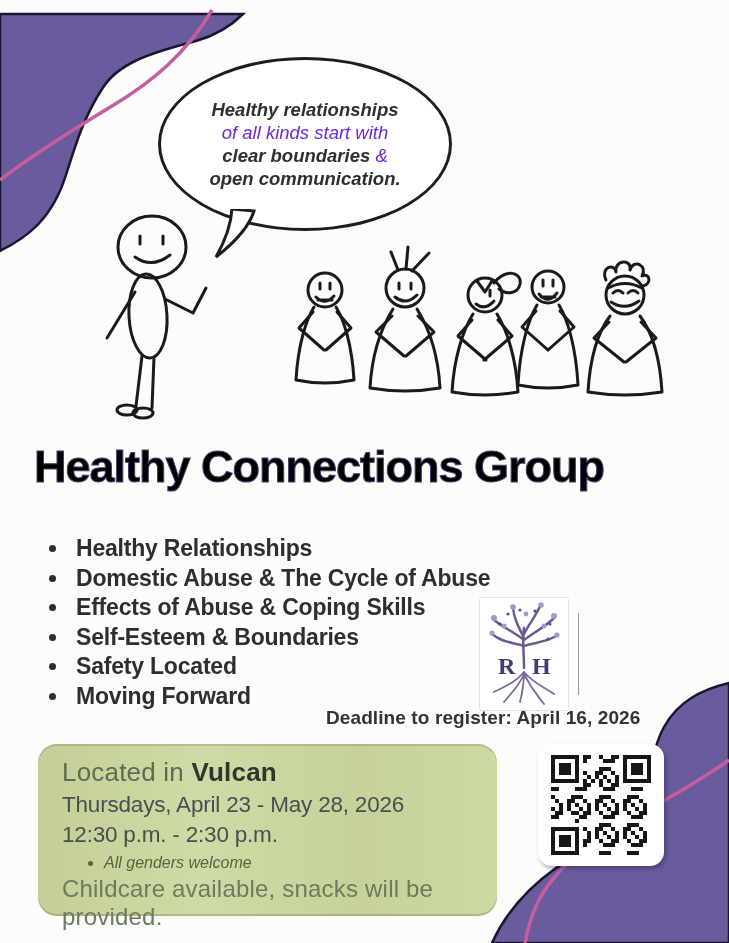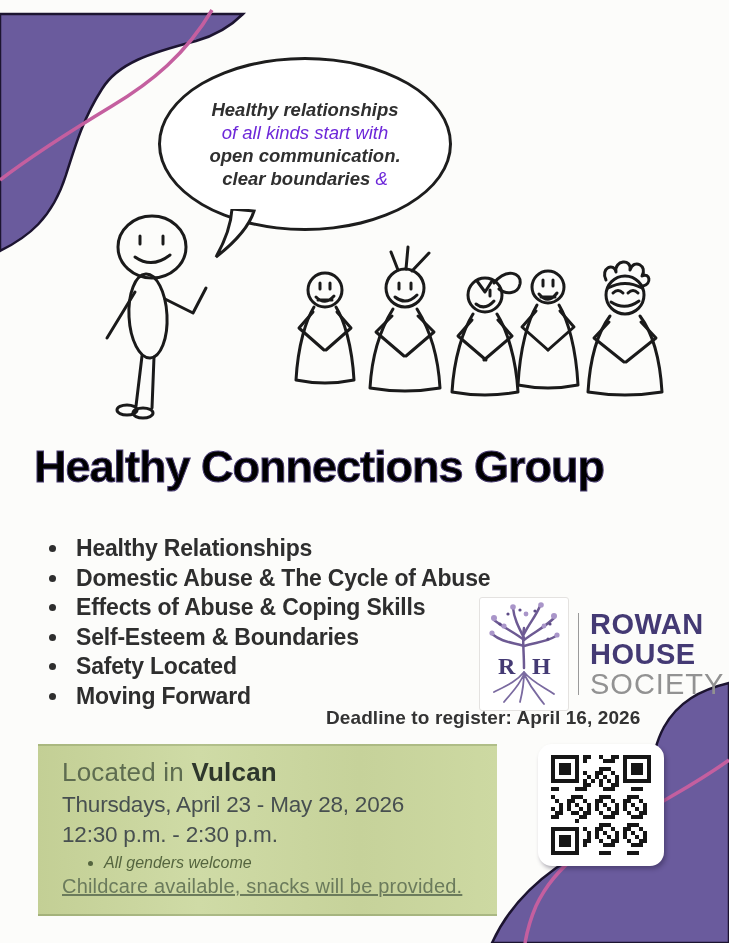--- a/index.html
+++ b/index.html
@@ -45,27 +45,28 @@
   .logo-line.society{font-weight:400;color:#929292;letter-spacing:1px;}
 
   #deadline{left:326px;top:707px;font-size:19px;font-weight:700;color:#333;letter-spacing:0.1px;}
 
   
   #info-box{
     left:38px;top:744px;width:459px;height:172px;box-sizing:border-box;
     background:linear-gradient(90deg,#c3cf95,#cfdba6 35%,#c6d29a 70%,#cdd9a2);
     box-shadow:inset 0 2px 0 rgba(90,110,60,.25), inset 0 -2px 0 rgba(90,110,60,.3);
     padding:13px 0 0 24px;
+    border-radius:19px;
   }
   #info-loc{font-size:26px;color:#5e6c50;font-weight:500;letter-spacing:0.2px;}
   #info-loc .name{font-weight:700;color:#2e372c;}
   #info-dates,#info-time{font-size:22.5px;font-weight:400;color:#474f50;margin-top:4px;letter-spacing:-0.2px;}
   ul#info-genders{margin:6px 0 0 0;padding:0 0 0 42px;list-style:disc;}
   ul#info-genders li{font-size:16px;font-style:italic;color:#55653f;font-weight:500;}
-  #info-childcare{font-size:20px;color:#6b7b5c;margin-top:3px;letter-spacing:0.2px;text-decoration:underline;}
+  #info-childcare{font-size:24px;color:#6b7b5c;margin-top:3px;letter-spacing:0.2px;}
 
   
   #qr-panel{
     left:538px;top:744px;width:126px;height:122px;background:#fff;border-radius:14px;
     z-index:4;display:flex;align-items:center;justify-content:center;
     box-shadow:2px 3px 4px rgba(30,20,50,.35);
   }
 
   .sketch{stroke:#1a1a1a;fill:none;stroke-linecap:round;stroke-linejoin:round;}
 </style>
@@ -79,22 +80,22 @@
     <path d="M0,14 L243,14 C228,29 210,37 196,41 C150,53 118,63 102,89 C84,117 76,143 66,175 C52,219 28,237 0,251 Z" fill="#6a5b9d" stroke="#1c1430" stroke-width="2.5"></path>
     <path d="M212,10 C186,54 152,82 112,106 C74,129 34,154 0,180" fill="none" stroke="#c45f9f" stroke-width="3.5"></path>
 
     <path d="M729,683 C700,690 678,702 664,727 C648,756 652,792 636,818 C618,845 585,848 556,868 C528,888 506,912 492,943 L729,943 Z" fill="#6a5b9d" stroke="#1c1430" stroke-width="2.5"></path>
     <path d="M729,760 C688,789 662,800 640,816 C616,833 598,840 578,855 C558,870 545,887 536,906 C529,922 527,932 525,943" fill="none" stroke="#c45f9f" stroke-width="3.5"></path>
   </svg>
 
   <div id="bubble" class="content">
     <div><span class="b">Healthy relationships</span></div>
     <div class="lt">of all kinds start with</div>
+    <div><span class="b">clear boundaries</span><span class="lt"> &amp;</span></div>
     <div><span class="b">open communication.</span></div>
-    <div><span class="b">clear boundaries</span><span class="lt"> &amp;</span></div>
   </div>
   <svg id="bubble-tail" class="content" width="60" height="52" viewBox="0 0 60 52">
     <path d="M20,0 L42,2 C37,18 22,34 4,48 C13,32 19,16 20,0 Z" fill="#fff" stroke="#1d1d1d" stroke-width="3"></path>
   </svg>
 
   <svg class="content" style="left:90px;top:200px;" width="180" height="235" viewBox="0 0 180 235">
     <g class="sketch" stroke-width="3">
       <ellipse cx="62" cy="47" rx="34" ry="31"></ellipse>
       <line x1="50" y1="36" x2="50" y2="44"></line>
       <line x1="73" y1="36" x2="73" y2="44"></line>
@@ -193,25 +194,20 @@
           <circle cx="40" cy="12" r="1.6"></circle>
           <circle cx="55" cy="13" r="1.6"></circle>
         <circle cx="70" cy="26" r="1.6"></circle>
           <circle cx="28" cy="16" r="1.6"></circle>
           <circle cx="68" cy="41" r="1.6"></circle>
       </g>
       <text x="18" y="76" font-family="Liberation Serif,serif" font-size="24" font-weight="bold" fill="#443a74">R</text>
       <text x="52" y="76" font-family="Liberation Serif,serif" font-size="24" font-weight="bold" fill="#443a74">H</text>
     </svg>
     <div id="logo-divider"></div>
-    <div>
-      <div class="logo-line">ROWAN</div>
-      <div class="logo-line">HOUSE</div>
-      <div class="logo-line society">SOCIETY</div>
-    </div>
   </div>
 
   <div id="deadline" class="content">Deadline to register: April 16, 2026</div>
 
   <div id="info-box" class="content">
     <div id="info-loc">
       <span>Located in </span><span class="name">Vulcan</span>
     </div>
     <div id="info-dates">Thursdays, April 23 - May 28, 2026</div>
     <div id="info-time">12:30 p.m. - 2:30 p.m.</div>

